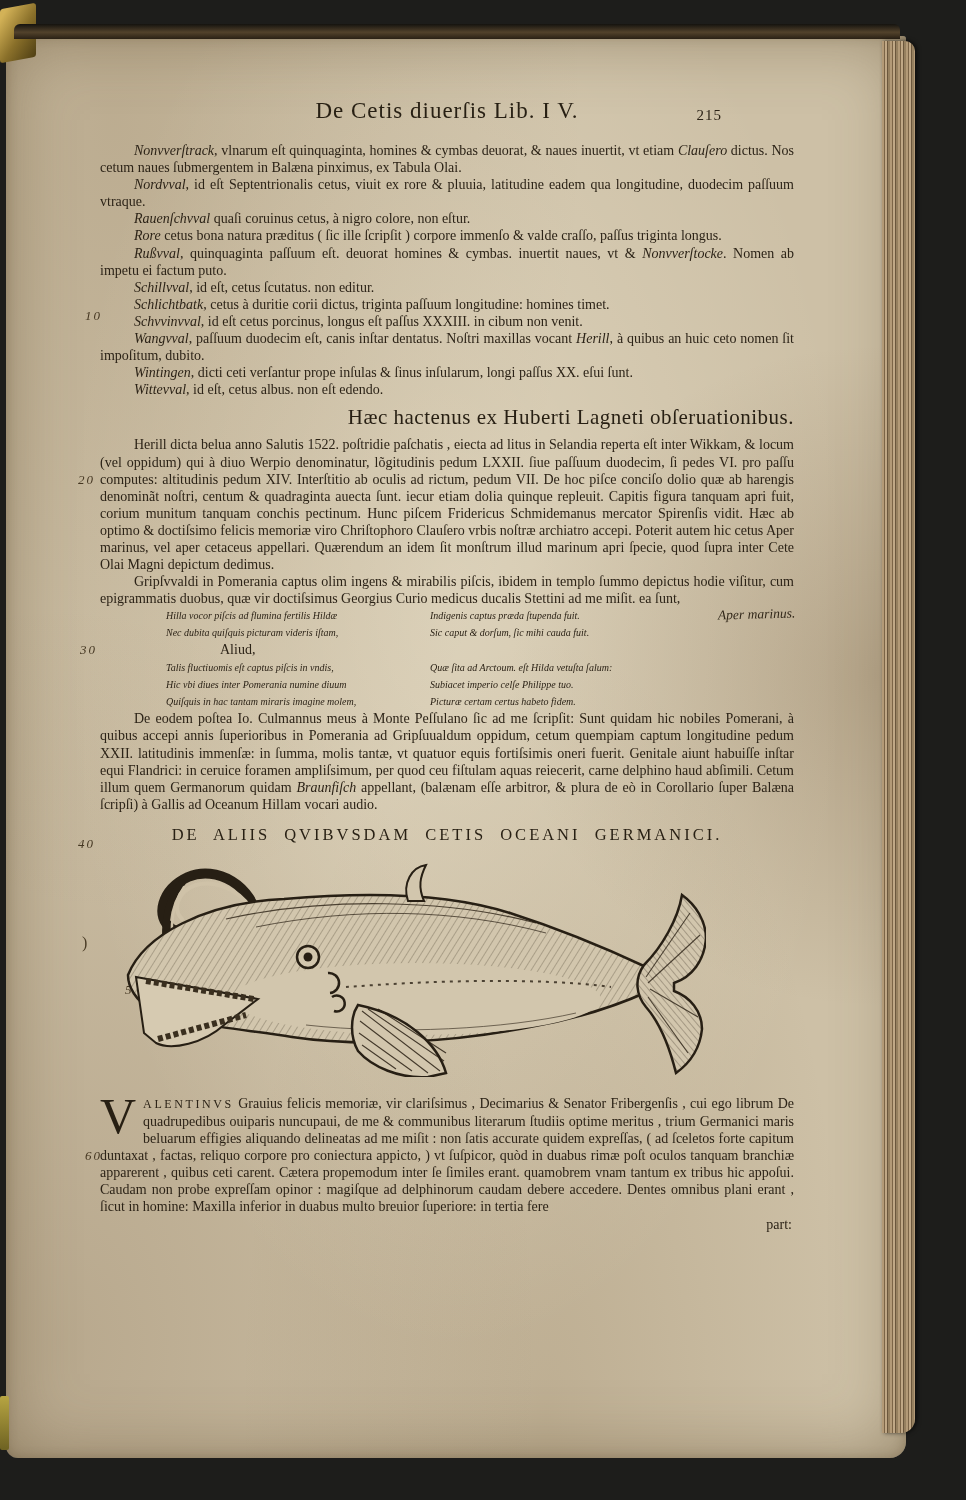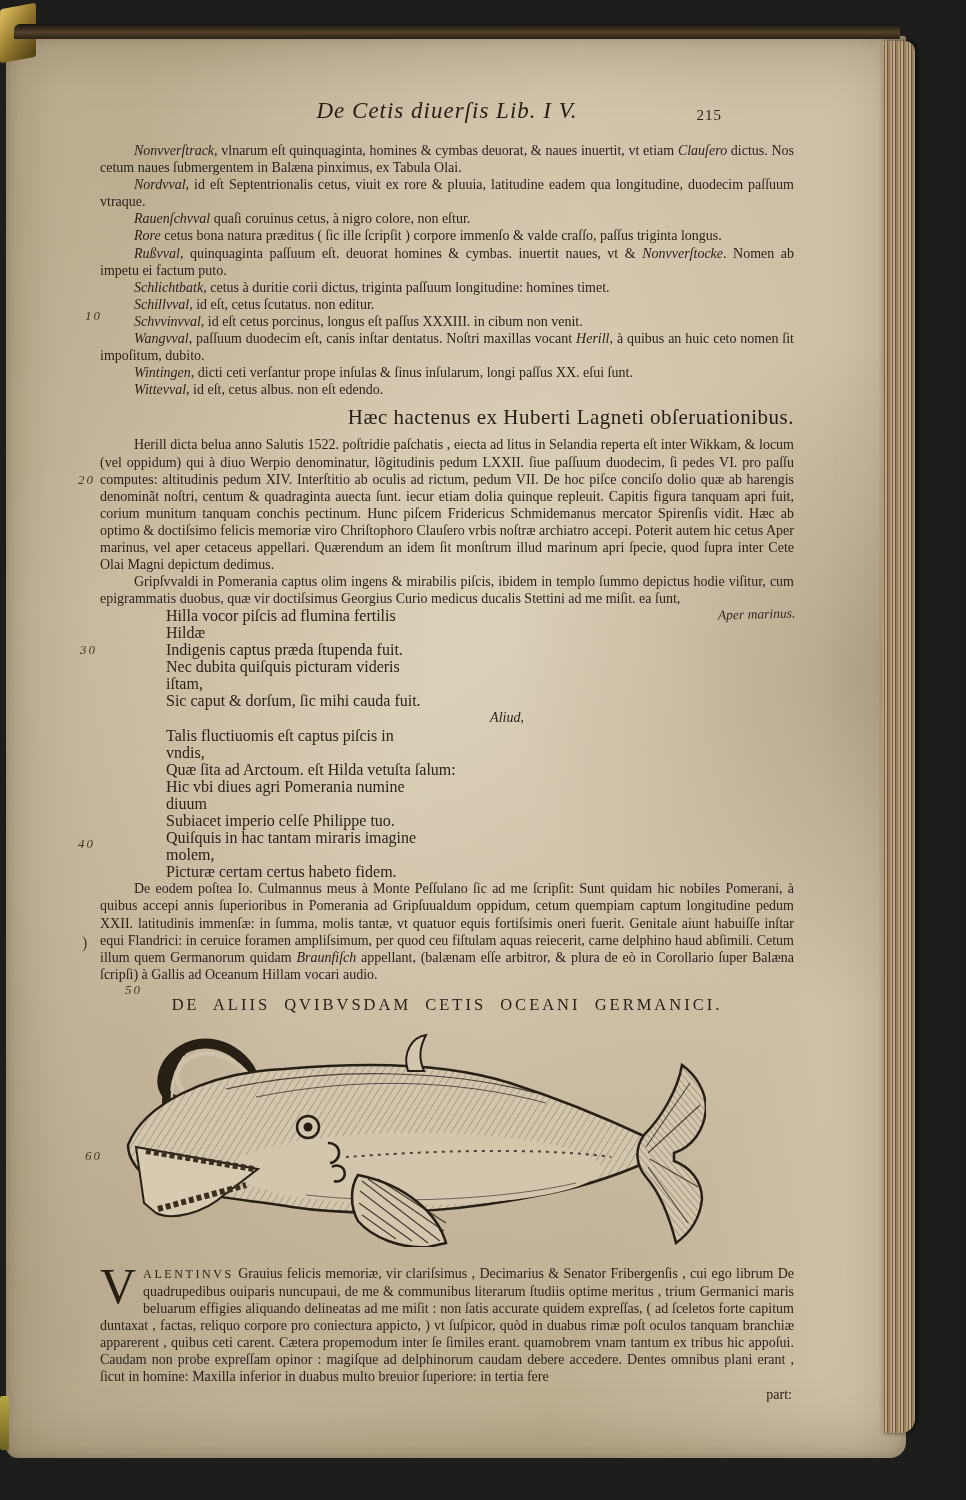--- a/index.html
+++ b/index.html
@@ -49,38 +49,38 @@
   .ln4{left:72px;top:800px;} .ln5{left:79px;top:946px;margin-left:40px;} .ln6{left:79px;top:1112px;}
   .margin-mark{position:absolute;left:76px;top:898px;font-size:16px;color:#4a3c26;}
   .side-note{
     position:absolute;left:712px;top:570px;width:118px;
     font-style:italic;font-size:13.5px;color:#32281a;transform:rotate(-1.5deg);
   }
   
   .content{position:absolute;left:94px;top:62px;width:694px;color:#2c2317;}
   .header{position:relative;height:36px;margin-bottom:8px;}
   .header-title{
-    display:block;text-align:center;font-size:23px;letter-spacing:1px;color:#271f13;font-style:italic;
+    display:block;text-align:center;font-size:23px;letter-spacing:1px;color:#271f13;
   }
   .page-number{position:absolute;right:72px;top:9px;font-size:15px;letter-spacing:1px;}
   .flow p{margin:0;font-size:14px;line-height:17.1px;text-align:justify;text-indent:34px;}
   .it{font-style:italic;}
   .sc{font-size:12px;letter-spacing:2.6px;}
   .h-italic{
     text-align:right;font-size:21px;color:#271f13;
     margin:7px 0 6px 0;letter-spacing:.5px;
   }
   .h-caps{
     text-align:center;font-size:16.5px;letter-spacing:3px;word-spacing:7px;
     margin:12px 0 4px 0;color:#271f13;
   }
-  .verse-row{display:flex;font-size:16px;line-height:17px;padding-left:66px;flex-direction:column;}
+  .verse-row{display:flex;font-style:italic;font-size:10px;line-height:17px;padding-left:66px;}
   .v-left{width:264px;flex:none;}
   .v-right{flex:1;}
-  .aliud{font-style:italic;font-size:14px;line-height:18px;text-align:center;padding-left:120px;}
+  .aliud{font-size:14px;line-height:18px;padding-left:120px;}
   .fig{margin:12px 0 14px 6px;padding:0;}
   .dropcap-para{text-indent:0 !important;margin-top:14px !important;}
   .cap{float:left;font-size:50px;line-height:37px;padding:3px 7px 0 0;font-weight:normal;color:#271f13;}
   .catchword{text-align:right;font-size:14px;margin-top:1px;padding-right:2px;}
 </style>
 </head>
 <body>
 
 <div class="page">
   <div class="top-edge"></div>
@@ -101,22 +101,22 @@
     <div class="header">
       <span class="header-title">De Cetis diuerſis Lib. I V.</span>
       <span class="page-number">215</span>
     </div>
     <div class="flow">
         <p class="entry"><span class="it">Nonvverſtrack</span><span>, vlnarum eſt quinquaginta, homines &amp; cymbas deuorat, &amp; naues inuertit, vt etiam </span><span class="it">Clauſero</span><span> dictus. Nos cetum naues ſubmergentem in Balæna pinximus, ex Tabula Olai.</span></p>
         <p class="entry"><span class="it">Nordvval</span><span>, id eſt Septentrionalis cetus, viuit ex rore &amp; pluuia, latitudine eadem qua longitudine, duodecim paſſuum vtraque.</span></p>
         <p class="entry"><span class="it">Rauenſchvval</span><span> quaſi coruinus cetus, à nigro colore, non eſtur.</span></p>
         <p class="entry"><span class="it">Rore</span><span> cetus bona natura præditus ( ſic ille ſcripſit ) corpore immenſo &amp; valde craſſo, paſſus triginta longus.</span></p>
         <p class="entry"><span class="it">Rußvval</span><span>, quinquaginta paſſuum eſt. deuorat homines &amp; cymbas. inuertit naues, vt &amp; </span><span class="it">Nonvverſtocke</span><span>. Nomen ab impetu ei factum puto.</span></p>
+        <p class="entry"><span class="it">Schillvval</span><span>, id eſt, cetus ſcutatus. non editur.</span></p>
         <p class="entry"><span class="it">Schlichtbatk</span><span>, cetus à duritie corii dictus, triginta paſſuum longitudine: homines timet.</span></p>
-        <p class="entry"><span class="it">Schillvval</span><span>, id eſt, cetus ſcutatus. non editur.</span></p>
         <p class="entry"><span class="it">Schvvinvval</span><span>, id eſt cetus porcinus, longus eſt paſſus XXXIII. in cibum non venit.</span></p>
         <p class="entry"><span class="it">Wangvval</span><span>, paſſuum duodecim eſt, canis inſtar dentatus. Noſtri maxillas vocant </span><span class="it">Herill</span><span>, à quibus an huic ceto nomen ſit impoſitum, dubito.</span></p>
         <p class="entry"><span class="it">Wintingen</span><span>, dicti ceti verſantur prope inſulas &amp; ſinus inſularum, longi paſſus XX. eſui ſunt.</span></p>
         <p class="entry"><span class="it">Wittevval</span><span>, id eſt, cetus albus. non eſt edendo.</span></p>
         <div class="h-italic">Hæc hactenus ex Huberti Lagneti obſeruationibus.</div>
         <p class="para"><span>Herill dicta belua anno Salutis 1522. poſtridie paſchatis , eiecta ad litus in Selandia reperta eſt inter Wikkam, &amp; locum (vel oppidum) qui à diuo Werpio denominatur, lõgitudinis pedum LXXII. ſiue paſſuum duodecim, ſi pedes VI. pro paſſu computes: altitudinis pedum XIV. Interſtitio ab oculis ad rictum, pedum VII. De hoc piſce conciſo dolio quæ ab harengis denominãt noſtri, centum &amp; quadraginta auecta ſunt. iecur etiam dolia quinque repleuit. Capitis figura tanquam apri fuit, corium munitum tanquam conchis pectinum. Hunc piſcem Fridericus Schmidemanus mercator Spirenſis vidit.  Hæc ab optimo &amp; doctiſsimo felicis memoriæ viro Chriſtophoro Clauſero vrbis noſtræ archiatro accepi. Poterit autem hic cetus Aper marinus, vel aper cetaceus appellari. Quærendum an idem ſit monſtrum illud marinum apri ſpecie, quod ſupra inter Cete Olai Magni depictum dedimus.</span></p>
         <p class="para"><span>Gripſvvaldi in Pomerania captus olim ingens &amp; mirabilis piſcis, ibidem in templo ſummo depictus hodie viſitur, cum epigrammatis duobus, quæ vir doctiſsimus Georgius Curio medicus ducalis Stettini ad me miſit. ea ſunt,</span></p>
         <div class="verse-row">
           <span class="v-left">Hilla vocor piſcis ad flumina fertilis Hildæ</span>
           <span class="v-right">Indigenis captus præda ſtupenda fuit.</span>
@@ -124,21 +124,21 @@
         <div class="verse-row">
           <span class="v-left">Nec dubita quiſquis picturam videris iſtam,</span>
           <span class="v-right">Sic caput &amp; dorſum, ſic mihi cauda fuit.</span>
         </div>
         <div class="aliud">Aliud,</div>
         <div class="verse-row">
           <span class="v-left">Talis fluctiuomis eſt captus piſcis in vndis,</span>
           <span class="v-right">Quæ ſita ad Arctoum. eſt Hilda vetuſta ſalum:</span>
         </div>
         <div class="verse-row">
-          <span class="v-left">Hic vbi diues agri Pomerania numine diuum</span>
+          <span class="v-left">Hic vbi diues inter Pomerania numine diuum</span>
           <span class="v-right">Subiacet imperio celſe Philippe tuo.</span>
         </div>
         <div class="verse-row">
           <span class="v-left">Quiſquis in hac tantam miraris imagine molem,</span>
           <span class="v-right">Picturæ certam certus habeto fidem.</span>
         </div>
         <p class="para"><span>De eodem poſtea Io. Culmannus meus à Monte Peſſulano ſic ad me ſcripſit: Sunt quidam hic nobiles Pomerani, à quibus accepi annis ſuperioribus in Pomerania ad Gripſuualdum oppidum, cetum quempiam captum longitudine pedum XXII. latitudinis immenſæ: in ſumma, molis tantæ, vt quatuor equis fortiſsimis oneri fuerit. Genitale aiunt habuiſſe inſtar equi Flandrici: in ceruice foramen ampliſsimum, per quod ceu fiſtulam aquas reiecerit, carne delphino haud abſimili.  Cetum illum quem Germanorum quidam </span><span class="it">Braunfiſch</span><span> appellant, (balænam eſſe arbitror, &amp; plura de eò in Corollario ſuper Balæna ſcripſi) à Gallis ad Oceanum Hillam vocari audio.</span></p>
         <div class="h-caps">DE ALIIS QVIBVSDAM CETIS OCEANI GERMANICI.</div>
         <figure id="whale-fig" class="fig">
     <svg width="600" height="220" viewBox="0 0 600 220">

